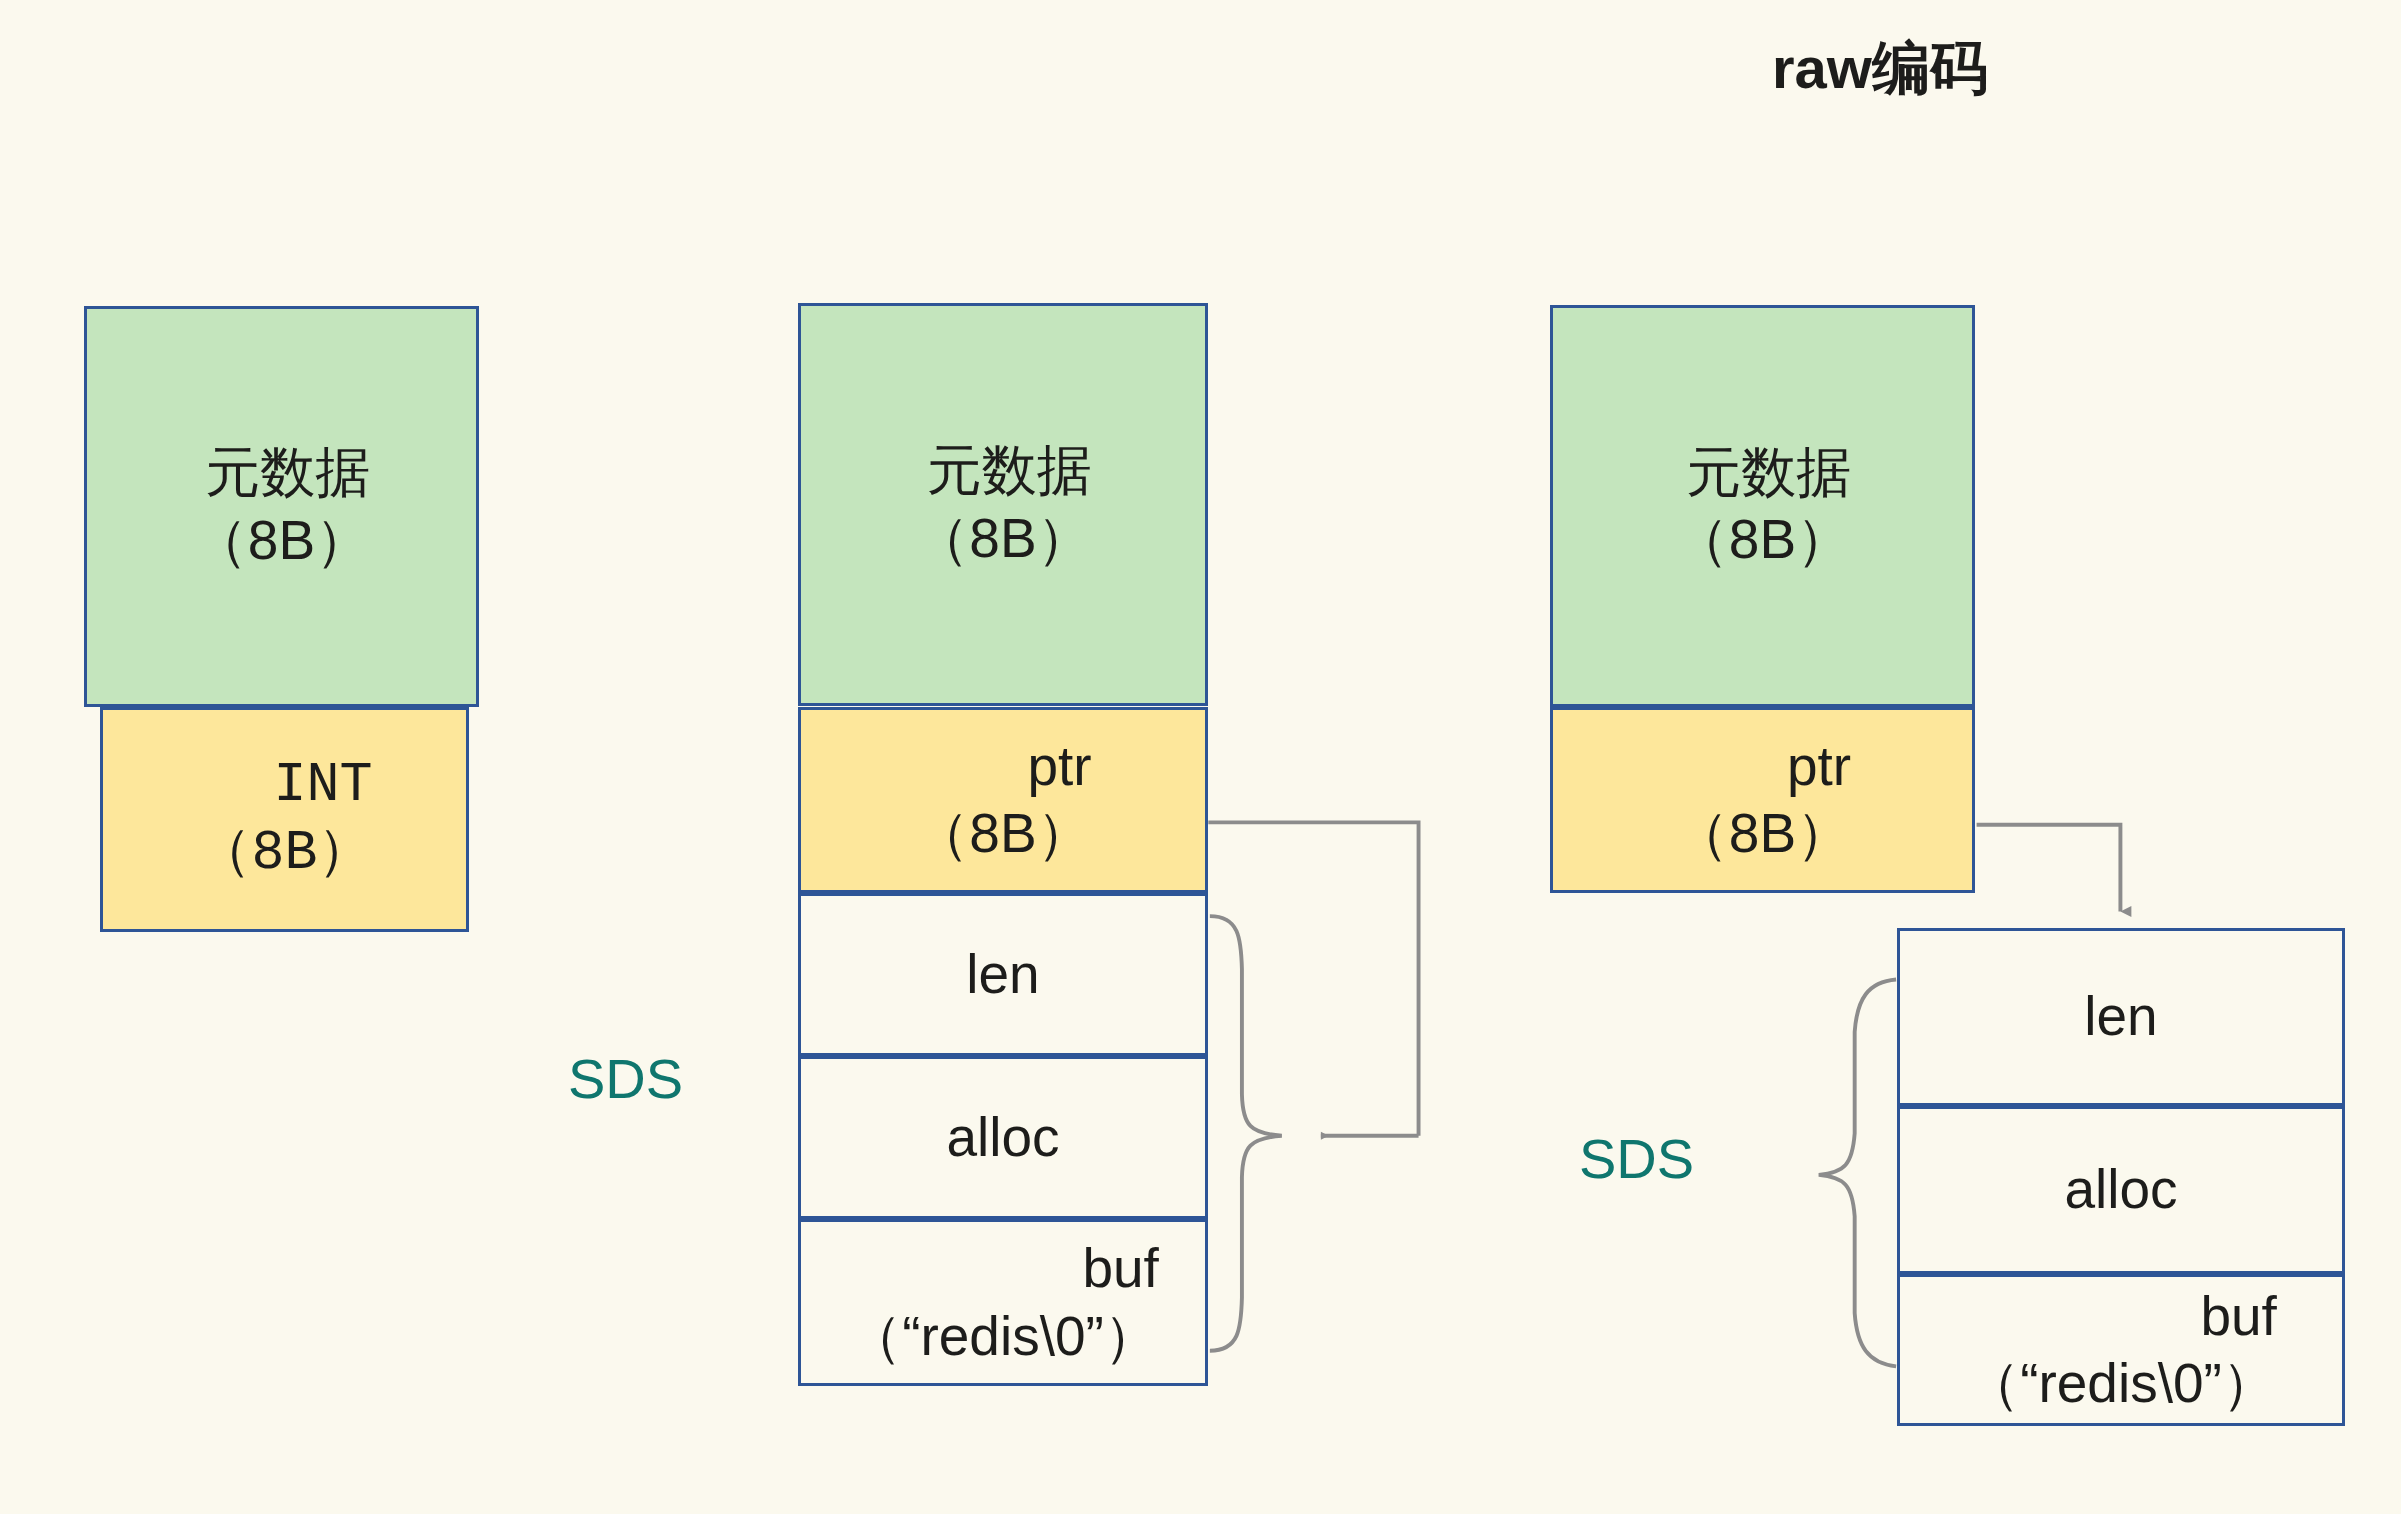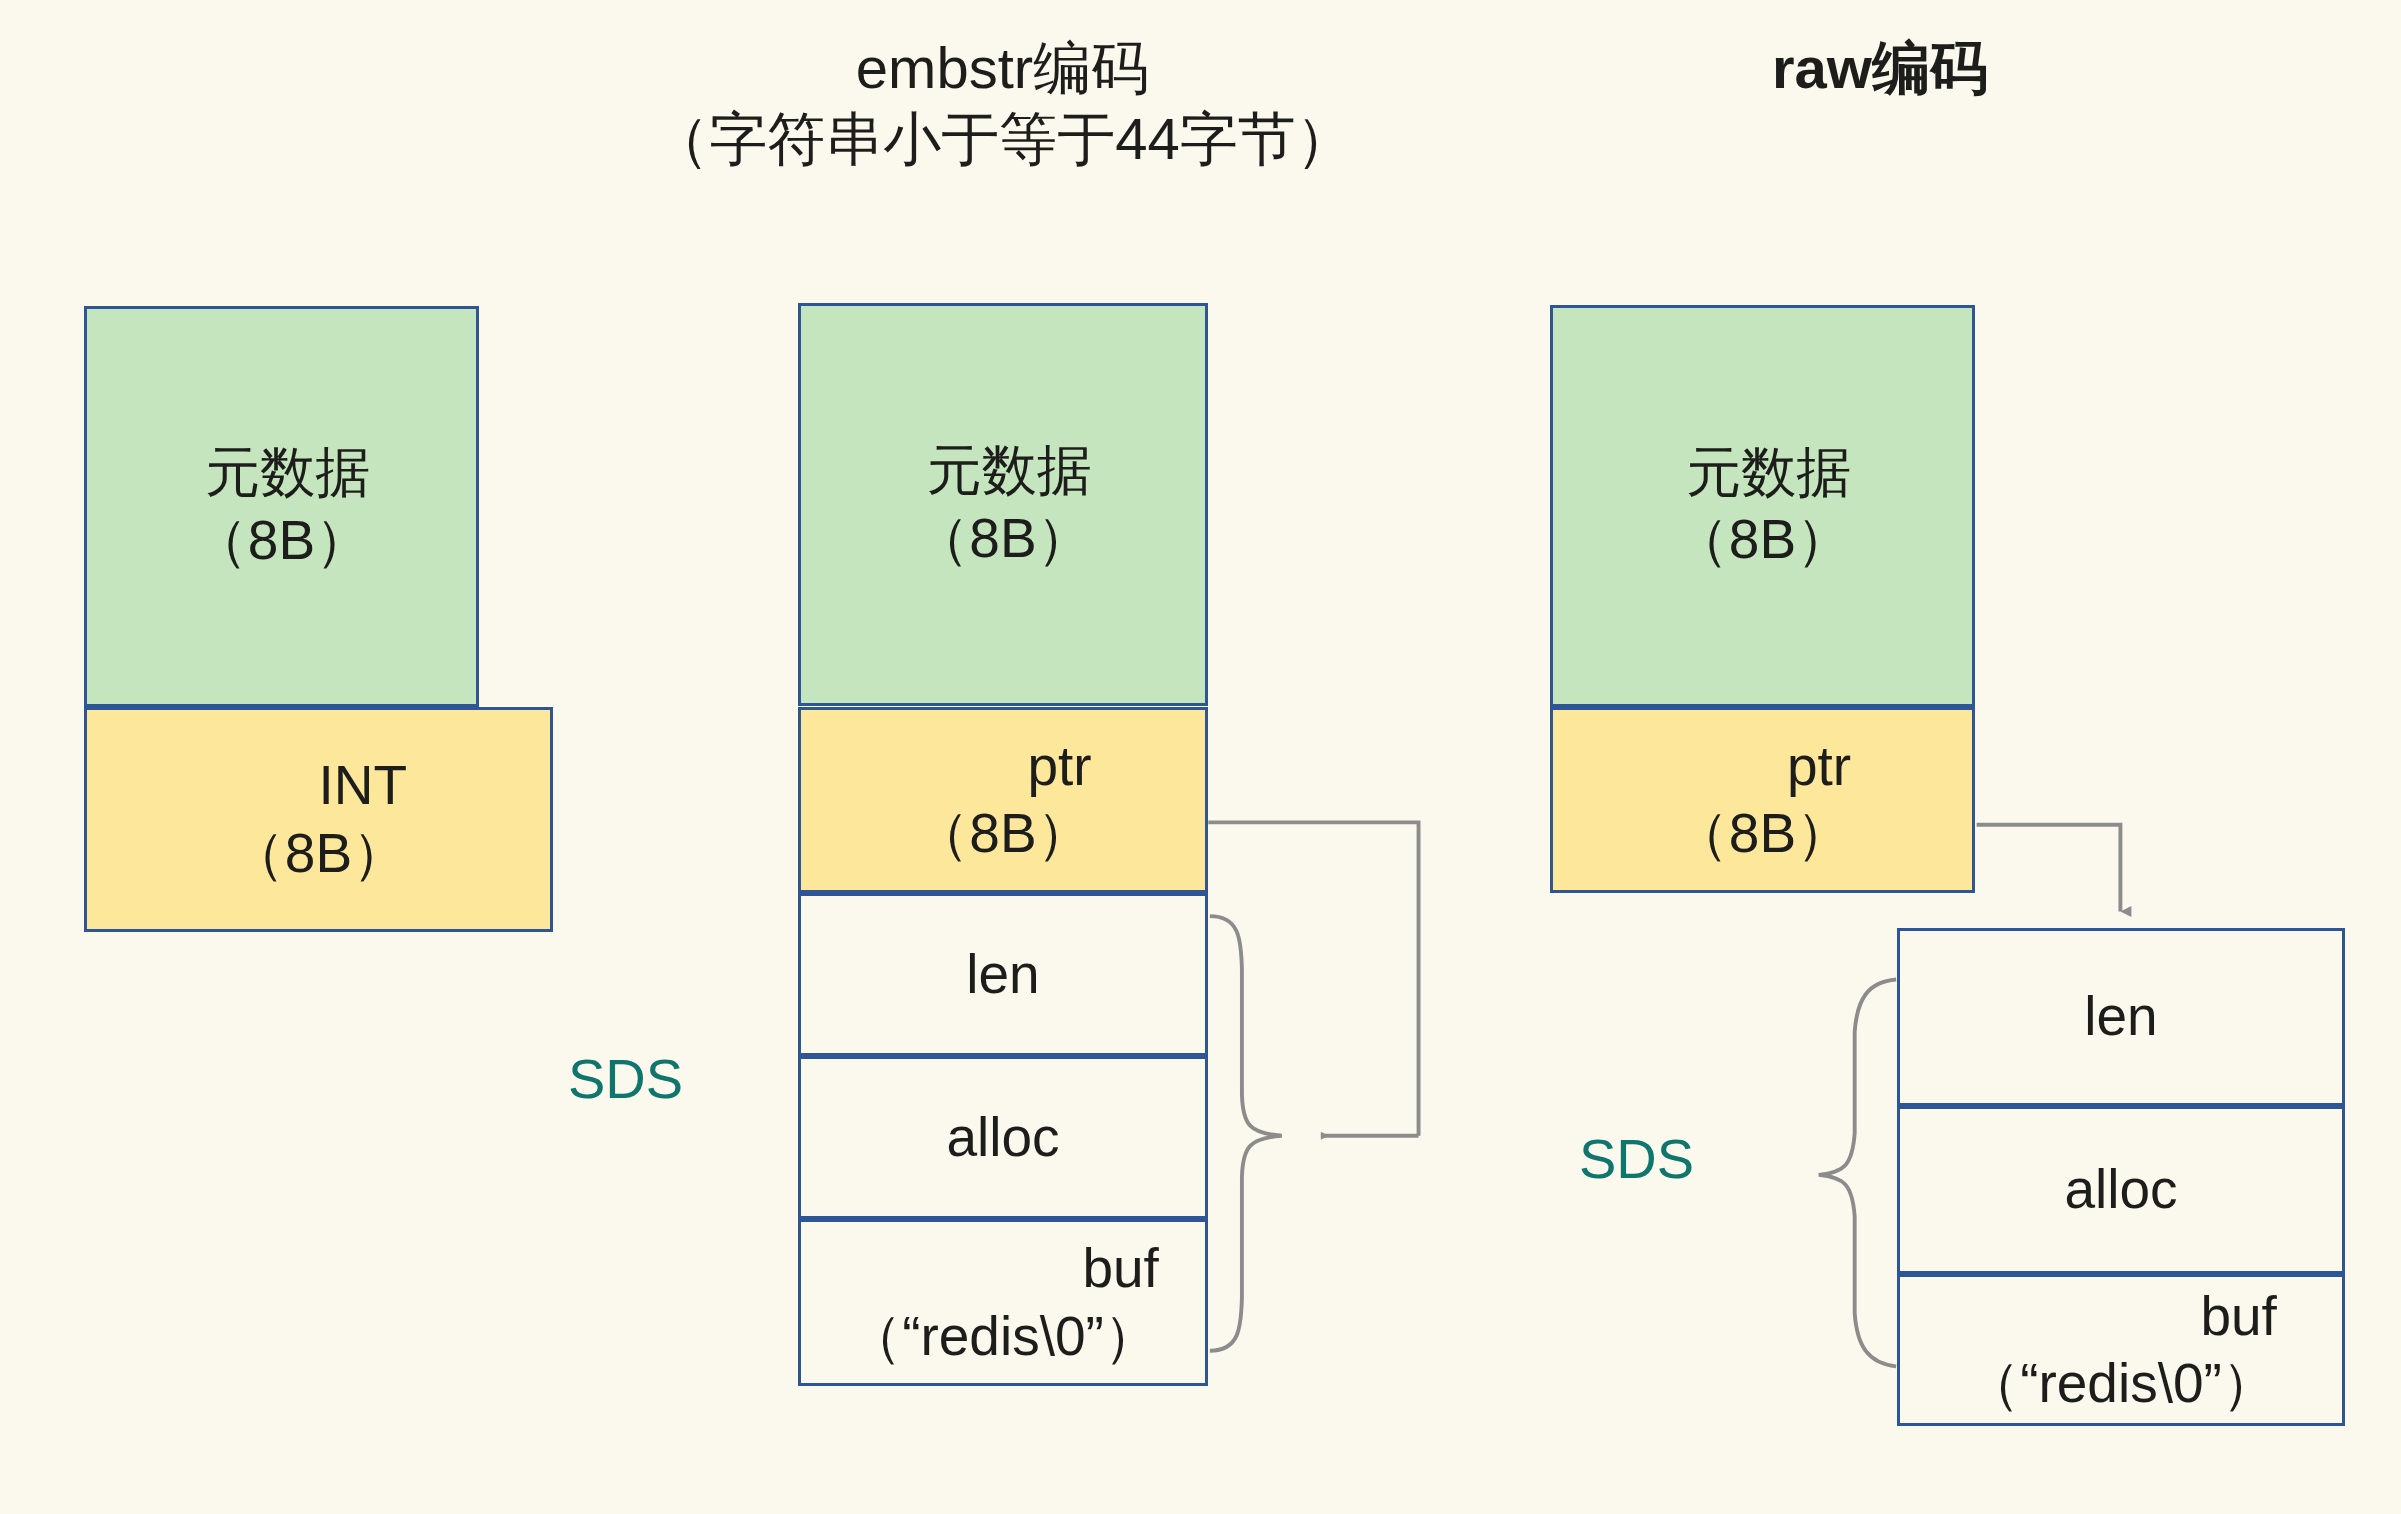--- a/index.html
+++ b/index.html
@@ -55,36 +55,32 @@
     pointer-events: none;
   }
   .twoline { display: block; }
 </style>
 </head>
 <body>
 
 <div id="stage">
 
 
-  <div class="hdr" style="left:547px; top:33px; width:911px;">
-    <span class="twoline">embstr编码</span>
-    <span class="twoline">（字符串小于等于44字节）</span>
-  </div>
 
   <div class="hdr" style="left:1485px; top:33px; width:790px;font-weight:bold;">
     <span class="twoline">raw编码</span>
   </div>
 
   <div class="box green" style="left:84px; top:306px; width:395px; height:401px;">
     <div>
       <span class="twoline">元数据</span>
       <span class="twoline">（8B）</span>
     </div>
   </div>
-  <div class="box yellow cell-stack" style="left:84px; top:707px; width:469px; height:225px; border-top:3.9px solid #2E5596;">
+  <div class="box yellow cell-stack" style="left:100px; top:707px; width:369px; height:225px; border-top:3.9px solid #2E5596;font-family:Liberation Mono, monospace;">
     <div>
       <span class="twoline">INT</span>
       <span class="twoline">（8B）</span>
     </div>
   </div>
 
   <div class="box green" style="left:798px; top:303px; width:410px; height:403px;">
     <div>
       <span class="twoline">元数据</span>
       <span class="twoline">（8B）</span>

